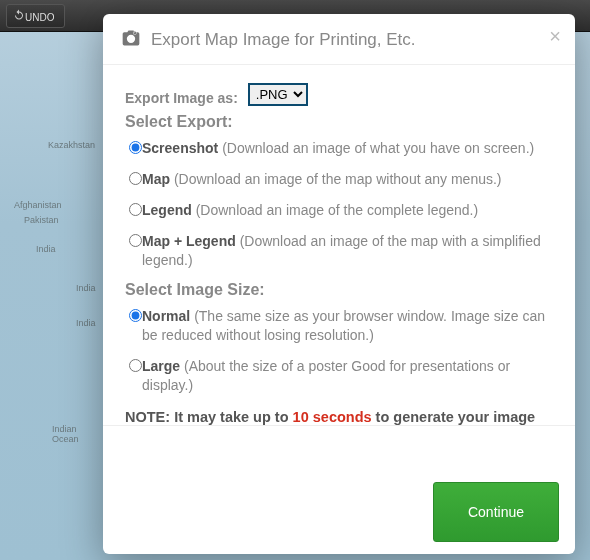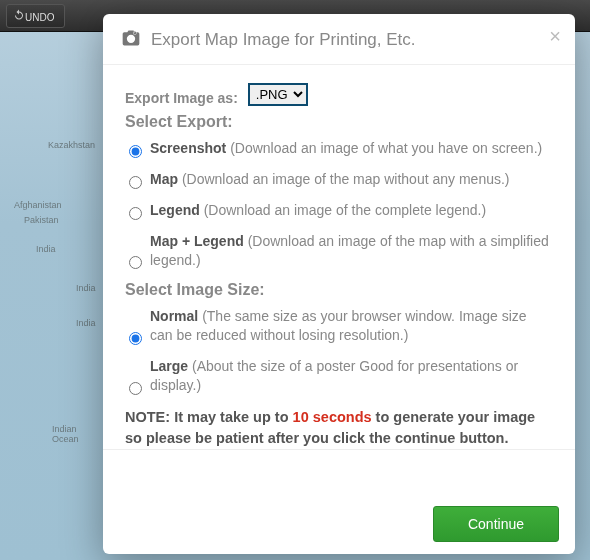--- a/index.html
+++ b/index.html
@@ -106,22 +106,21 @@
       background: #efefef;
     }
     .sect-label {
       color: #888;
       font-weight: 600;
       font-size: 16px;
       margin: 6px 0 8px 0;
     }
     .radio-row {
       display: flex;
-      align-items: flex-end;
-      gap: 8px;
+      align-items: flex-start;
       margin: 0 0 12px 4px;
       line-height: 1.35;
     }
     .radio-row input[type=radio] {
       margin-top: 2px;
       accent-color: #1a73e8;
       width: 13px;
       height: 13px;
       flex-shrink: 0;
     }
@@ -149,21 +148,21 @@
       border-top: 1px solid #eee;
       padding: 12px 16px;
       display: flex;
       justify-content: flex-end;
     }
     .continue-btn {
       background: linear-gradient(#3fae3a, #2f9a2f);
       border: 1px solid #2a8a2a;
       color: #fff;
       font-size: 14px;
-      padding: 9px 34px;
+      padding: 21px 34px;
       border-radius: 3px;
       cursor: pointer;
       margin-top: 44px;
     }
   </style>
 </head>
 <body>
 
 <div class="map-bg">
   <span class="map-label" style="top:140px;left:48px">Kazakhstan</span>

